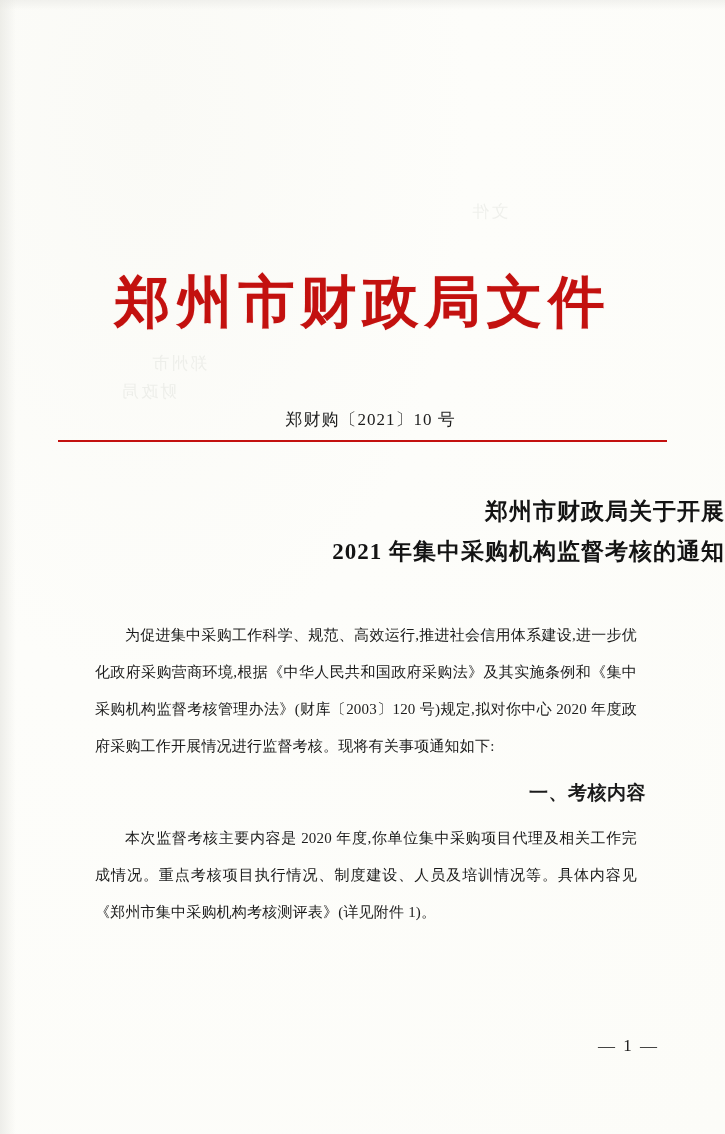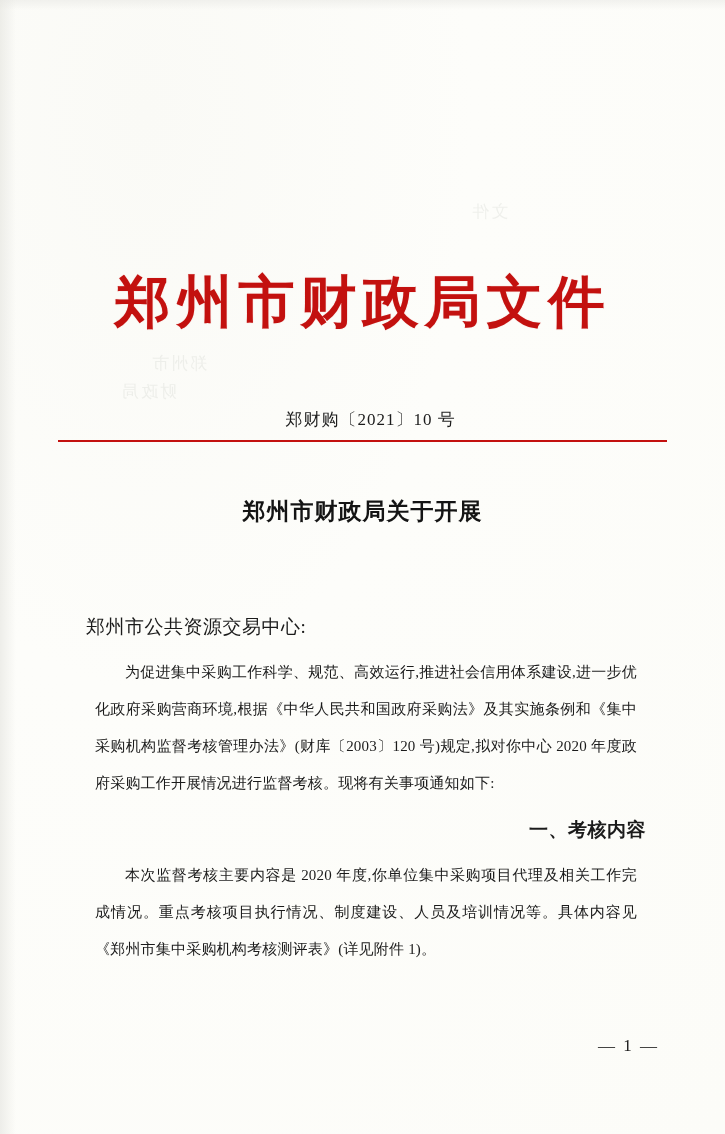--- a/index.html
+++ b/index.html
@@ -83,21 +83,21 @@
     width: 609px;
     height: 2px;
     background: #c3110f;
   }
 
   .doc-title {
     position: absolute;
     top: 492px;
     left: 0;
     width: 100%;
-    text-align: center;
+    text-align: right;
     font-weight: 700;
     font-size: 23px;
     line-height: 40px;
     letter-spacing: 1px;
     color: #141414;
   }
   .doc-title .line {
     display: block;
     white-space: nowrap;
   }
@@ -169,23 +169,23 @@
   <div class="masthead">
     <div class="masthead-title">郑州市财政局文件</div>
   </div>
 
   <div class="doc-number">郑财购〔2021〕10 号</div>
 
   <div class="red-rule"></div>
 
   <div class="doc-title">
     <span class="line">郑州市财政局关于开展</span>
+    <span class="line">2021 年集中采购机构监督考核的通知</span>
   </div>
 
   <div class="body-block">
-    <div class="salutation">郑州市公共资源交易中心:</div>
     <p class="para">为促进集中采购工作科学、规范、高效运行,推进社会信用体系建设,进一步优化政府采购营商环境,根据《中华人民共和国政府采购法》及其实施条例和《集中采购机构监督考核管理办法》(财库〔2003〕120 号)规定,拟对你中心 2020 年度政府采购工作开展情况进行监督考核。现将有关事项通知如下:</p>
     <p class="section-heading">一、考核内容</p>
     <p class="para">本次监督考核主要内容是 2020 年度,你单位集中采购项目代理及相关工作完成情况。重点考核项目执行情况、制度建设、人员及培训情况等。具体内容见《郑州市集中采购机构考核测评表》(详见附件 1)。</p>
   </div>
 
   <div class="page-footer">— 1 —</div>
 </div>
 
 </body></html>

